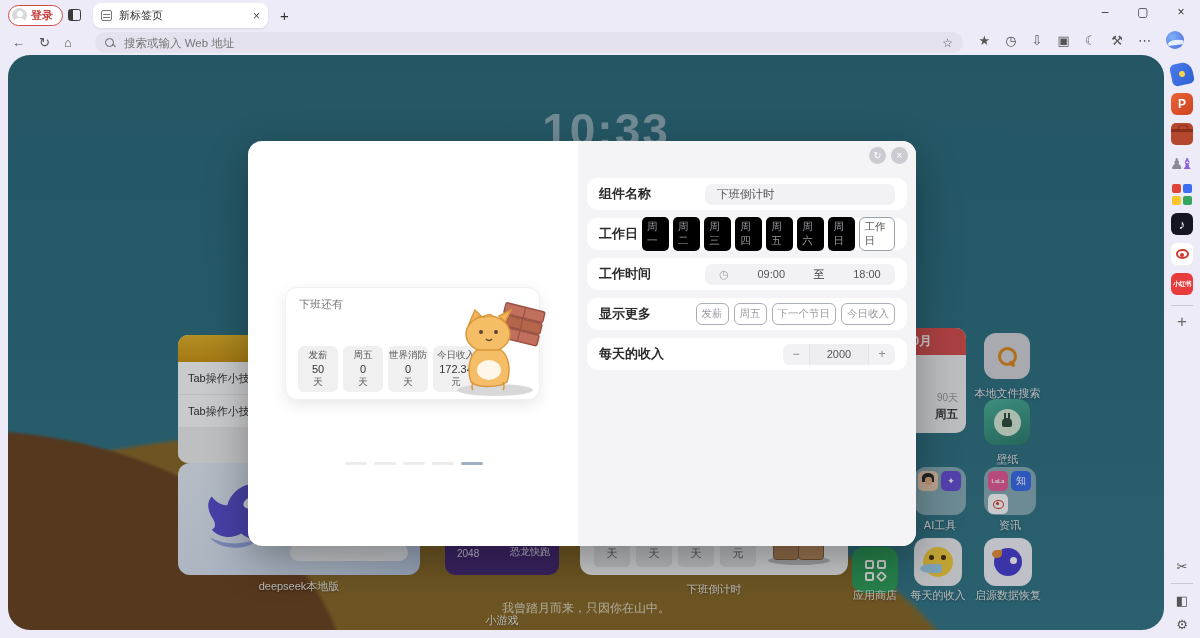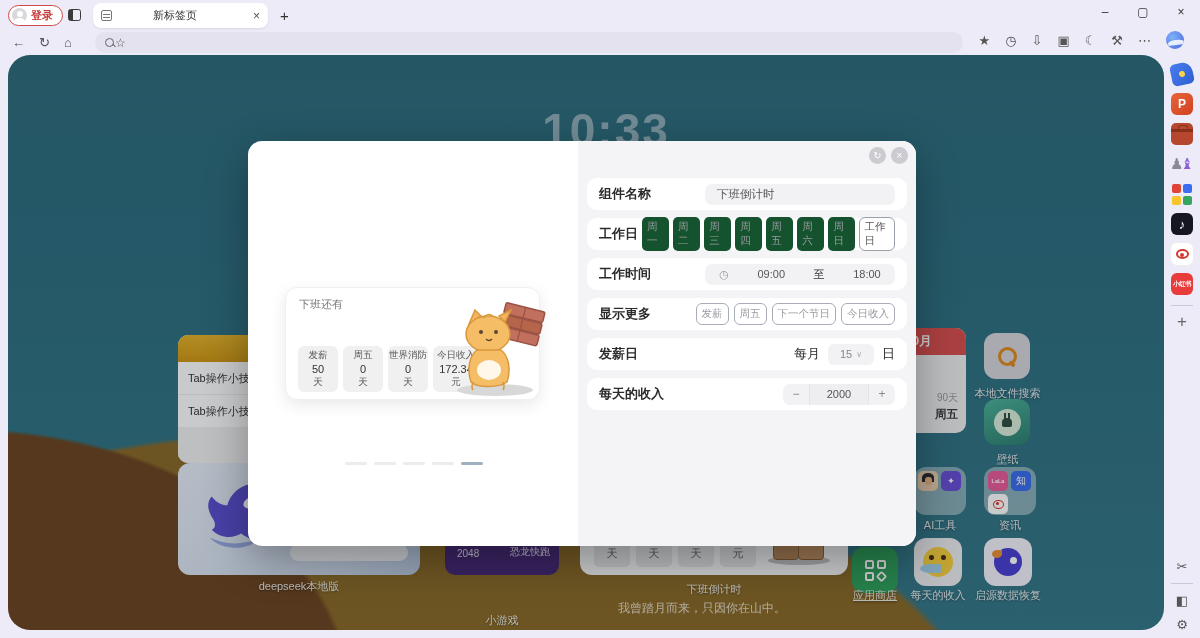--- a/index.html
+++ b/index.html
@@ -9,21 +9,21 @@
   
   .chrome { position:absolute; left:0; top:0; width:1200px; height:55px; background:#ecebf7; }
   .chrome-row1 { position:absolute; left:0; top:0; width:100%; height:30px; }
   .login-pill { position:absolute; left:8px; top:5px; height:21px; padding:0 9px 0 3px; border:1px solid #cf4a4a; border-radius:11px; background:#fff; display:flex; align-items:center; gap:4px; }
   .avatar-circle { width:15px; height:15px; border-radius:50%; background:#d9d9dd; position:relative; overflow:hidden; }
   .avatar-circle:before { content:""; position:absolute; left:4.5px; top:3px; width:6px; height:6px; border-radius:50%; background:#fff; }
   .avatar-circle:after { content:""; position:absolute; left:2px; top:9.5px; width:11px; height:7px; border-radius:50%; background:#fff; }
   .login-text { font-size:11px; color:#c73b3b; font-weight:bold; }
   .panel-toggle { position:absolute; left:68px; top:9px; width:13px; height:12px; border:1.6px solid #3a3a3a; border-radius:2.5px; }
   .panel-toggle:before { content:""; position:absolute; left:0; top:0; width:4px; height:100%; background:#3a3a3a; }
-  .tab { position:absolute; left:93px; top:3px; width:175px; height:25px; background:#fff; border-radius:8px; display:flex; align-items:center; padding:0 8px; box-shadow:0 1px 2px rgba(80,80,120,.12);gap:34px; }
+  .tab { position:absolute; left:93px; top:3px; width:175px; height:25px; background:#fff; border-radius:8px; display:flex; align-items:center; padding:0 8px; box-shadow:0 1px 2px rgba(80,80,120,.12); }
   .tab-favicon { width:11px; height:11px; border:1.4px solid #777; border-radius:2px; position:relative; flex:none; }
   .tab-favicon:before { content:""; position:absolute; left:1px; top:2.5px; width:6.5px; height:1.4px; background:#777; box-shadow:0 3px 0 #777; }
   .tab-title { font-size:11px; color:#333; margin-left:7px; flex:1; white-space:nowrap; overflow:hidden; }
   .tab-close { font-size:12px; color:#555; cursor:default; }
   .newtab-btn { position:absolute; left:280px; top:7px; font-size:15px; color:#333; }
   .win-controls { position:absolute; right:12px; top:5px; display:flex; gap:24px; font-size:12px; color:#333; }
   .win-controls span { width:14px; text-align:center; }
 
   .chrome-row2 { position:absolute; left:0; top:30px; width:100%; height:25px; display:flex; align-items:center; }
   .nav-icons { display:flex; gap:14px; margin-left:12px; font-size:13px; color:#555; }
@@ -121,21 +121,21 @@
   .storeglyph i { width:9px; height:9px; border:2px solid #fff; border-radius:2px; }
   .storeglyph i:last-child { transform:rotate(45deg) scale(.9); }
   .ic-fish { background:#ededf0; }
   .fishface { width:30px; height:30px; border-radius:50%; background:#f7cf3f; position:relative; }
   .fishface:before { content:""; position:absolute; left:6px; top:8px; width:4.5px; height:4.5px; background:#4a2f12; border-radius:50%; box-shadow:12px 0 0 #4a2f12; }
   .fishface:after { content:""; position:absolute; left:-3px; top:17px; width:22px; height:9px; background:#9ecde8; border-radius:50% 20% 20% 50%; }
   .ic-recov { background:#f2f3fc; }
   .recfish { width:28px; height:28px; border-radius:50%; background:#4a3fd4; position:relative; }
   .recfish:before { content:""; position:absolute; right:5px; top:9px; width:7px; height:7px; background:#fff; border-radius:50%; }
   .recfish:after { content:""; position:absolute; left:-2px; top:2px; width:10px; height:8px; background:#e8903a; border-radius:50% 0 50% 50%; }
-  .quote { position:absolute; left:378px; top:545px; width:400px; text-align:right; font-size:12px; color:rgba(255,255,255,.72); z-index:1; }
+  .quote { position:absolute; left:378px; top:545px; width:400px; text-align:center; font-size:12px; color:rgba(255,255,255,.72); z-index:1; }
 
   
   .modal { position:absolute; left:240px; top:86px; width:668px; height:405px; background:#fff; border-radius:14px; box-shadow:0 14px 44px rgba(0,0,0,.32); z-index:10; }
   .modal-btns { position:absolute; top:6px; right:8px; display:flex; gap:5px; z-index:3; }
   .mbtn { width:17px; height:17px; border-radius:50%; background:#cbcbd1; color:#fff; font-size:10px; display:flex; align-items:center; justify-content:center; line-height:1; }
   .pv-card { position:absolute; left:37px; top:146px; width:255px; height:113px; background:#fff; border:1px solid #f0f0f0; border-radius:12px; box-shadow:0 5px 16px rgba(0,0,0,.09); }
   .pv-sub { position:absolute; left:13px; top:9px; font-size:11px; color:#777; }
   .pv-timer { position:absolute; left:12px; top:21px; font-size:26px; font-weight:bold; color:#2c2c2c; letter-spacing:.5px; }
   .pv-stats { position:absolute; left:12px; top:58px; display:flex; gap:5px; }
   .pv-box { width:40px; height:46px; background:#f0f0f0; border-radius:6px; display:flex; flex-direction:column; align-items:center; justify-content:center; gap:1px; overflow:hidden; }
@@ -146,21 +146,21 @@
   .cat { position:absolute; right:-8px; top:6px; width:108px; height:104px; }
   .dashes { position:absolute; left:97px; top:321px; display:flex; gap:7px; }
   .dash { width:22px; height:3px; border-radius:2px; background:#ececec; }
   .dash.active { background:#9fb0c0; }
 
   .form-pane { position:absolute; left:330px; top:0; width:338px; height:100%; background:#f4f4f7; border-radius:0 14px 14px 0; padding:37px 9px 0 9px; }
   .frow { height:32px; background:#fff; border-radius:10px; margin-bottom:8px; display:flex; align-items:center; padding:0 12px; }
   .flabel { font-size:13px; font-weight:bold; color:#2b2b2b; flex:none; }
   .fright { margin-left:auto; display:flex; align-items:center; }
   .name-box { width:190px; height:21px; background:#f2f2f5; border-radius:7px; font-size:11.5px; color:#555; display:flex; align-items:center; padding:0 12px; }
-  .daychip { font-size:10.5px; color:#9a9aa2; background:#14532d; border-radius:5px; padding:3px 5px; margin-left:4px; }
+  .daychip { font-size:10.5px; color:#9a9aa2; background:#000000; border-radius:5px; padding:3px 5px; margin-left:4px; }
   .daychip.sel { background:#fff; border:1px solid #9aa0aa; color:#555; border-radius:6px; padding:2px 4px; box-shadow:0 0 0 1.5px #fff inset; }
   .time-box { width:190px; height:21px; background:#f2f2f5; border-radius:7px; display:flex; align-items:center; justify-content:space-around; font-size:11px; color:#555; }
   .time-box .zh { color:#333; }
   .clock-ic { font-size:11px; color:#9a9aa2; }
   .morechip { font-size:10.5px; color:#9a9aa2; background:#fff; border:1px solid #a8adb8; border-radius:6px; padding:3px 5px; margin-left:5px; }
   .payday-txt { font-size:13px; color:#2b2b2b; }
   .payday-dd { width:46px; height:21px; background:#f2f2f5; border-radius:6px; margin:0 8px; font-size:11px; color:#888; display:flex; align-items:center; justify-content:center; gap:4px; }
   .payday-dd .chev { font-size:8px; color:#aaa; }
   .stepper { width:112px; height:21px; background:#f2f2f5; border-radius:7px; display:flex; align-items:center; overflow:hidden; }
   .step-btn { width:26px; text-align:center; font-size:12px; color:#888; flex:none; }
@@ -190,20 +190,21 @@
     </div>
   </div>
   <div class="chrome-row2">
     <div class="nav-icons">
       <span>←</span>
       <span>↻</span>
       <span>⌂</span>
     </div>
     <div class="addr-bar">
       <span class="search-ic"></span>
+      <input class="addr-input" placeholder="搜索或输入 Web 地址" style="">
       <span class="addr-star">☆</span>
     </div>
     <div class="tool-icons">
       <span>★</span>
       <span>◷</span>
       <span>⇩</span>
       <span>▣</span>
       <span>☾</span>
       <span>⚒</span>
       <span>⋯</span>
@@ -315,21 +316,21 @@
   <div class="wlabel" style="left:962px; top:463px; width:80px;">资讯</div>
 
   <div class="app-ic ic-store" style="left:844px; top:492px;">
     <span class="storeglyph">
         <i></i>
         <i></i>
         <i></i>
         <i></i>
       </span>
   </div>
-  <div class="wlabel" style="left:827px; top:533px; width:80px;text-decoration:underline;">应用商店</div>
+  <div class="wlabel" style="left:827px; top:533px; width:80px;">应用商店</div>
 
   <div class="app-ic ic-fish" style="left:906px; top:483px; width:48px; height:48px;">
       <span class="fishface"></span>
     </div>
   <div class="wlabel" style="left:890px; top:533px; width:80px;">每天的收入</div>
 
   <div class="app-ic ic-recov" style="left:976px; top:483px; width:48px; height:48px;">
       <span class="recfish"></span>
     </div>
   <div class="wlabel" style="left:955px; top:533px; width:90px;">启源数据恢复</div>
@@ -430,31 +431,20 @@
       <div class="frow">
         <span class="flabel">显示更多</span>
         <div class="fright">
           <span class="morechip">发薪</span>
           <span class="morechip">周五</span>
           <span class="morechip">下一个节日</span>
           <span class="morechip">今日收入</span>
         </div>
       </div>
       <div class="frow">
-        <span class="flabel">发薪日</span>
-        <div class="fright">
-          <span class="payday-txt">每月</span>
-          <span class="payday-dd">
-            <span>15</span>
-            <span class="chev">∨</span>
-          </span>
-          <span class="payday-txt">日</span>
-        </div>
-      </div>
-      <div class="frow">
         <span class="flabel">每天的收入</span>
         <div class="fright">
           <div class="stepper">
             <span class="step-btn">−</span>
             <span class="step-val">2000</span>
             <span class="step-btn">+</span>
           </div>
         </div>
       </div>
     </div>

